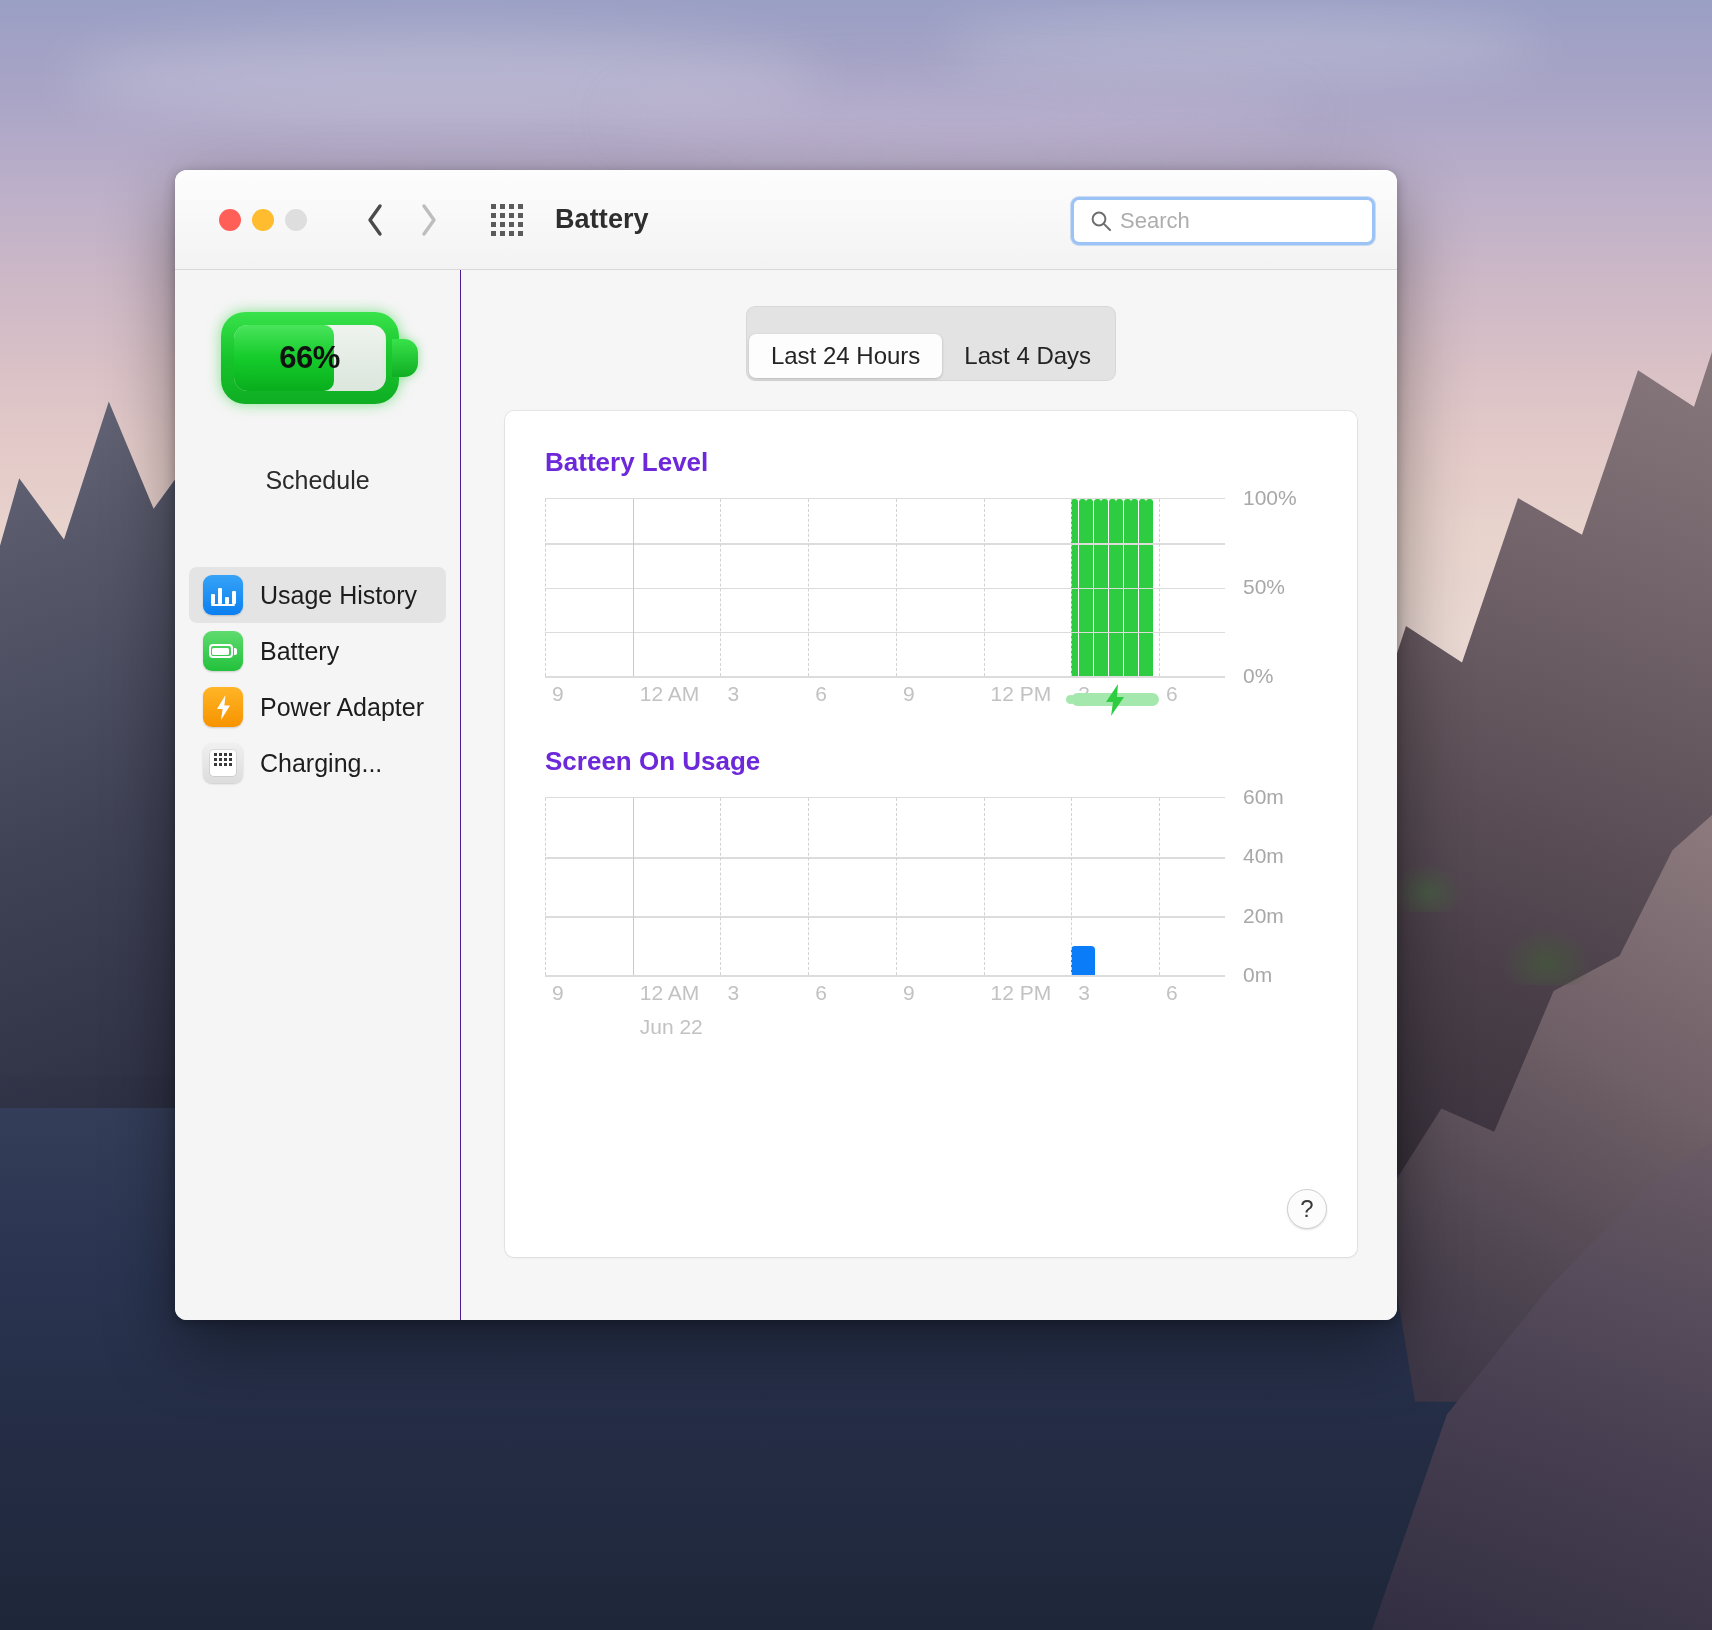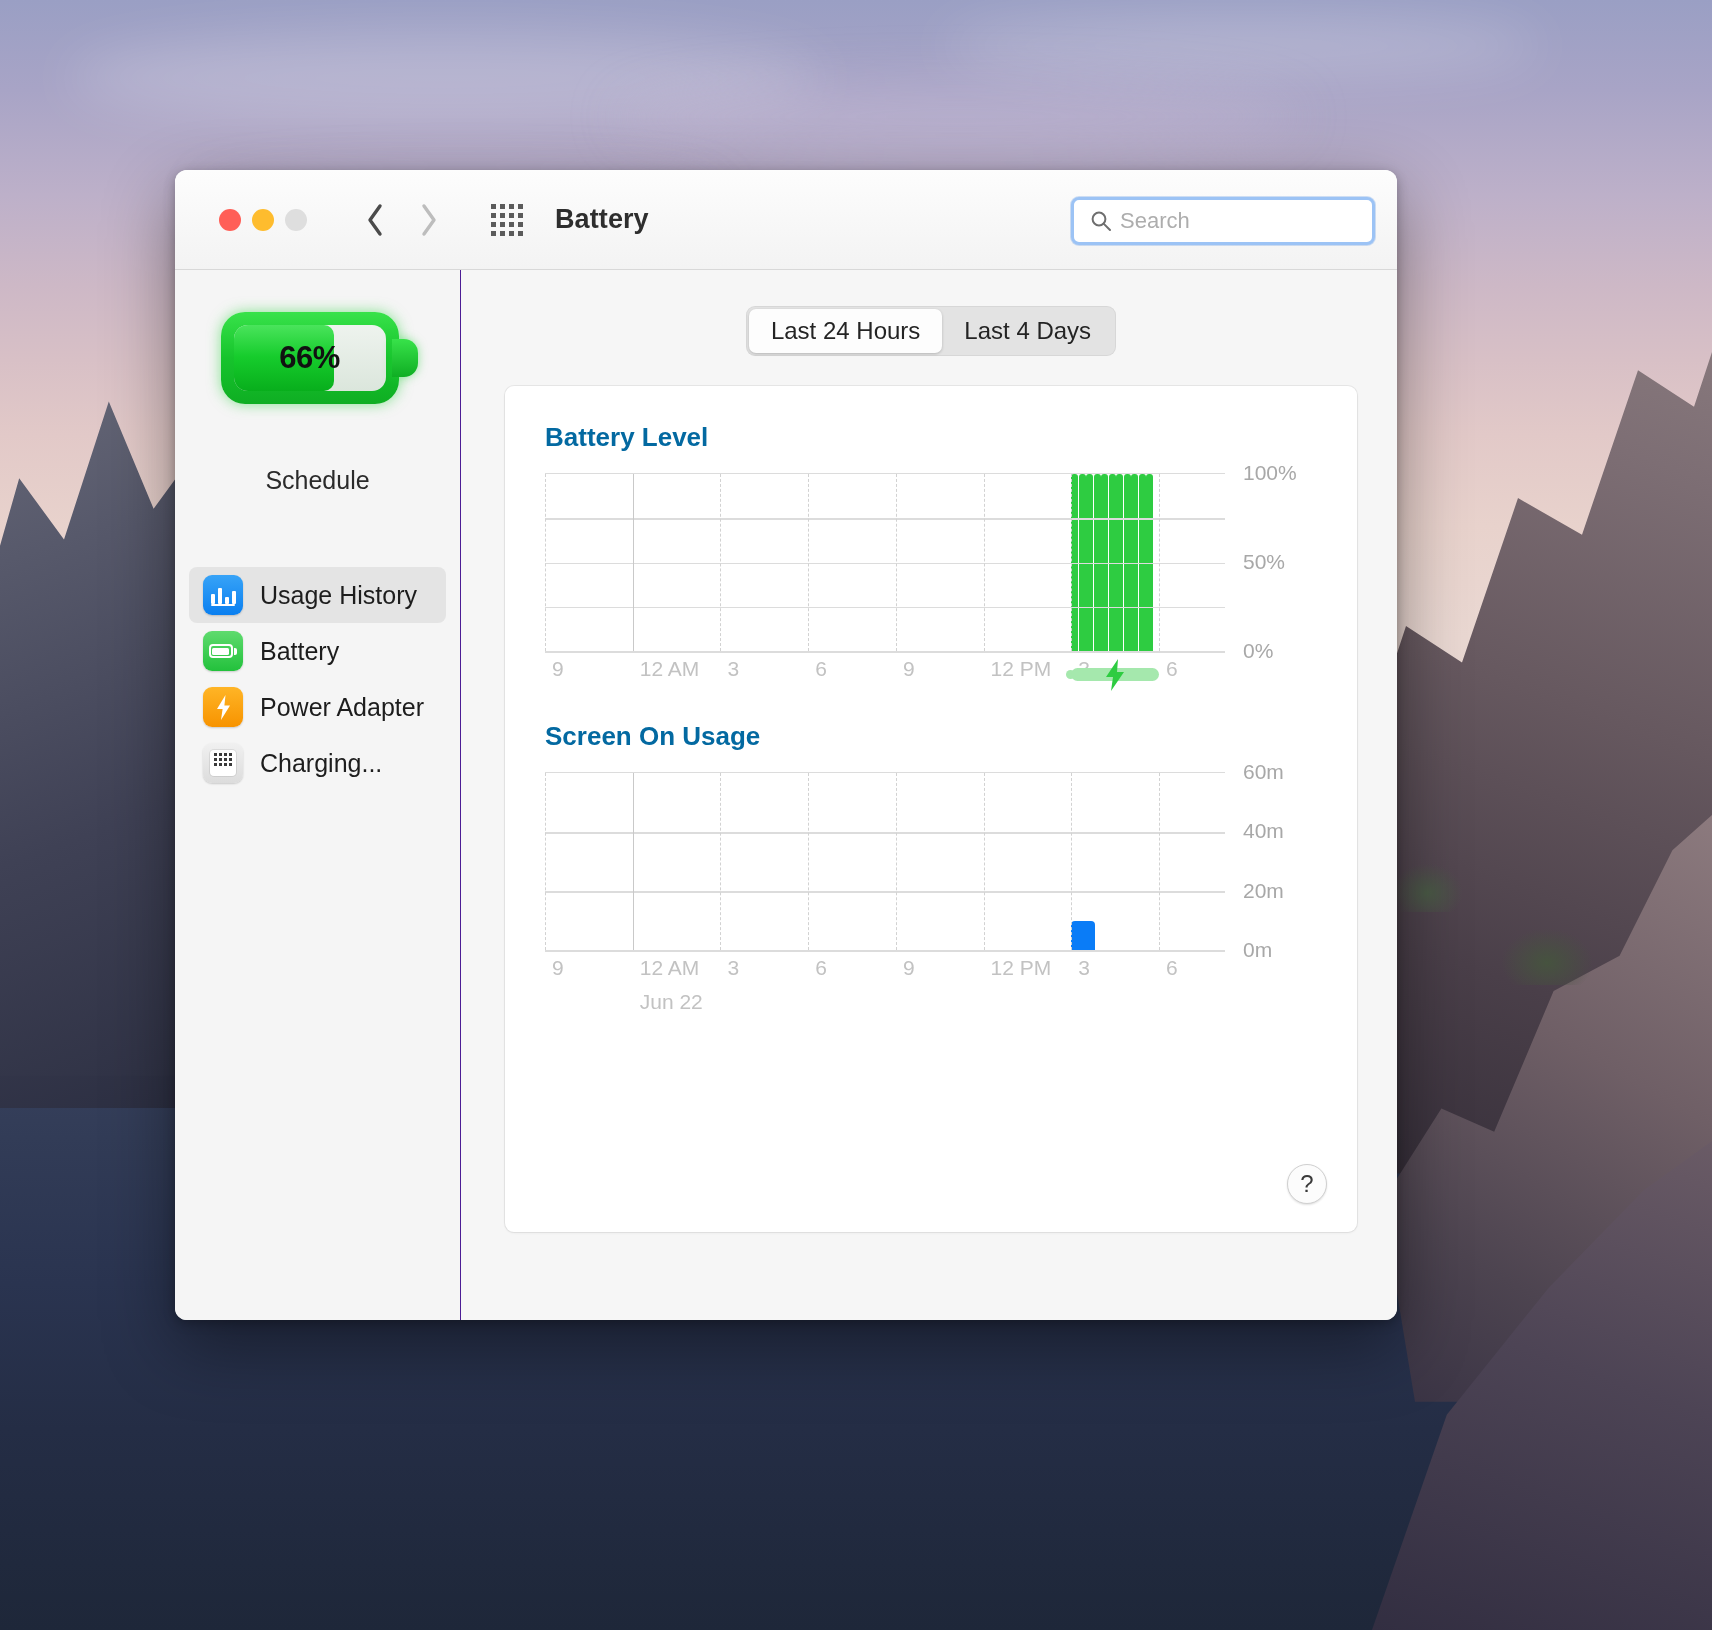--- a/index.html
+++ b/index.html
@@ -212,31 +212,31 @@
     flex: 1; background: #f6f6f6; position: relative;
     padding: 36px 40px 0 44px;
   }
   .seg-wrap { display: flex; justify-content: center; }
   .segmented {
     display: inline-flex; background: #e3e3e3; border-radius: 9px;
     padding: 3px; box-shadow: inset 0 0 0 1px rgba(0,0,0,0.05);
   }
   .seg {
     font-size: 24px; color: #242424; padding: 8px 22px;
-    border-radius: 7px; cursor: default; white-space: nowrap;
+    border-radius: 7px; cursor: default; white-space: nowrap; margin-top: 25px;
   }
   .seg.active { background: #fdfdfd; box-shadow: 0 1px 3px rgba(0,0,0,0.20); }
 
   .card {
     margin-top: 30px; background: #fff; border-radius: 9px;
     height: 846px; padding: 36px 40px 0 40px;
     box-shadow: 0 0 0 1px rgba(0,0,0,0.06), 0 1px 3px rgba(0,0,0,0.06);
     position: relative;
   }
-  .chart-title { font-size: 26px; font-weight: 700; color: #0369a1; }
+  .chart-title { font-size: 26px; font-weight: 700; color: #6d28d9; }
 
   .chart-block { margin-bottom: 14px; }
   .plot-row { display: flex; align-items: flex-start; }
   .plot {
     position: relative; flex: 1; height: 178px; margin-top: 20px;
     border-top: 1.6px solid #dcdcdc;
   }
   .hline { position: absolute; left: 0; right: 0; height: 1.6px; background: #dcdcdc; }
   .vline { position: absolute; top: 0; bottom: 0; width: 0;
     border-left: 1.6px dashed #d2d2d2; }

